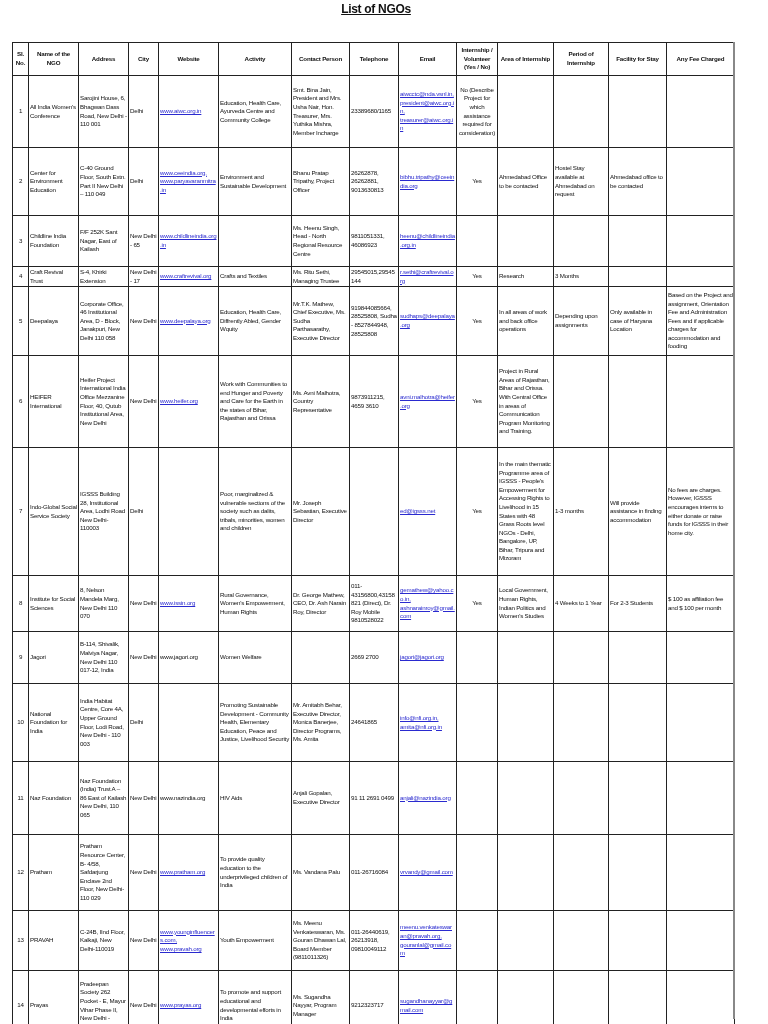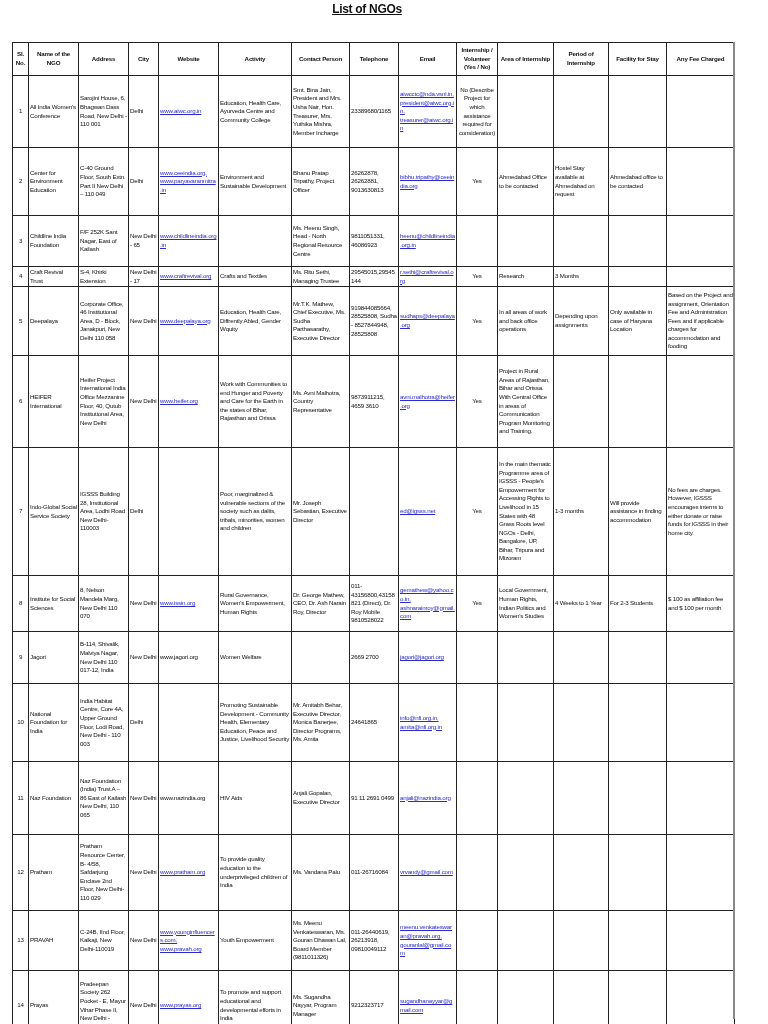--- a/index.html
+++ b/index.html
@@ -1,17 +1,17 @@
 <!DOCTYPE html>
 <html><head>
 <meta charset="utf-8">
 <style>
   html, body { margin:0; padding:0; background:#ffffff; }
   body { width:768px; height:1024px; overflow:hidden; position:relative; font-family:"Liberation Sans", sans-serif; color:#111; }
-  .title { position:absolute; left:1px; top:2px; width:732px; text-align:center; font-size:12px; font-weight:bold; text-decoration:underline; letter-spacing:-0.3px; }
+  .title { position:absolute; left:10px; top:2px; width:732px; text-align:center; font-size:12px; font-weight:bold; text-decoration:underline; letter-spacing:-0.3px; }
   table.ngo { position:absolute; left:12px; top:42px; border-collapse:collapse; table-layout:fixed; width:722px; font-size:6.2px; line-height:8.6px; letter-spacing:-0.2px; }
   table.ngo th, table.ngo td { border:1px solid #222; padding:0 1px; vertical-align:middle; overflow:hidden; word-wrap:break-word; }
   table.ngo th { font-weight:bold; text-align:center; height:32px; font-size:6.2px; }
   table.ngo td.c { text-align:center; }
   a { color:#2a2acf; text-decoration:underline; }
   .outer { position:absolute; left:733px; top:42px; width:2px; height:977px; background:#888; }
 </style>
 </head>
 <body>
 

